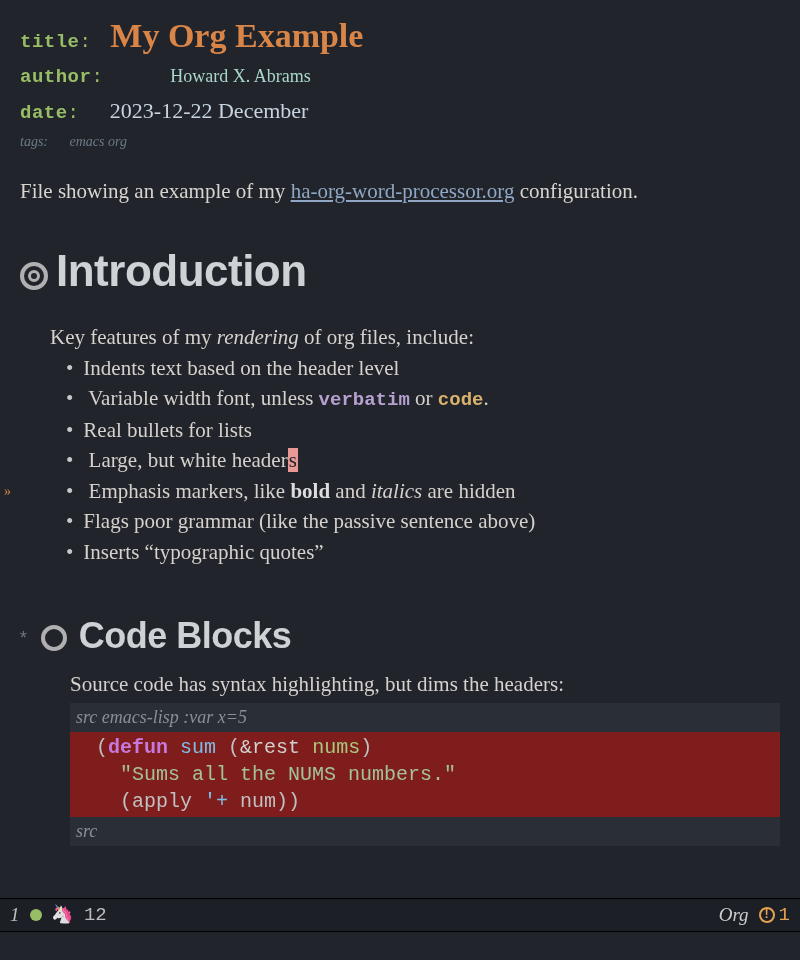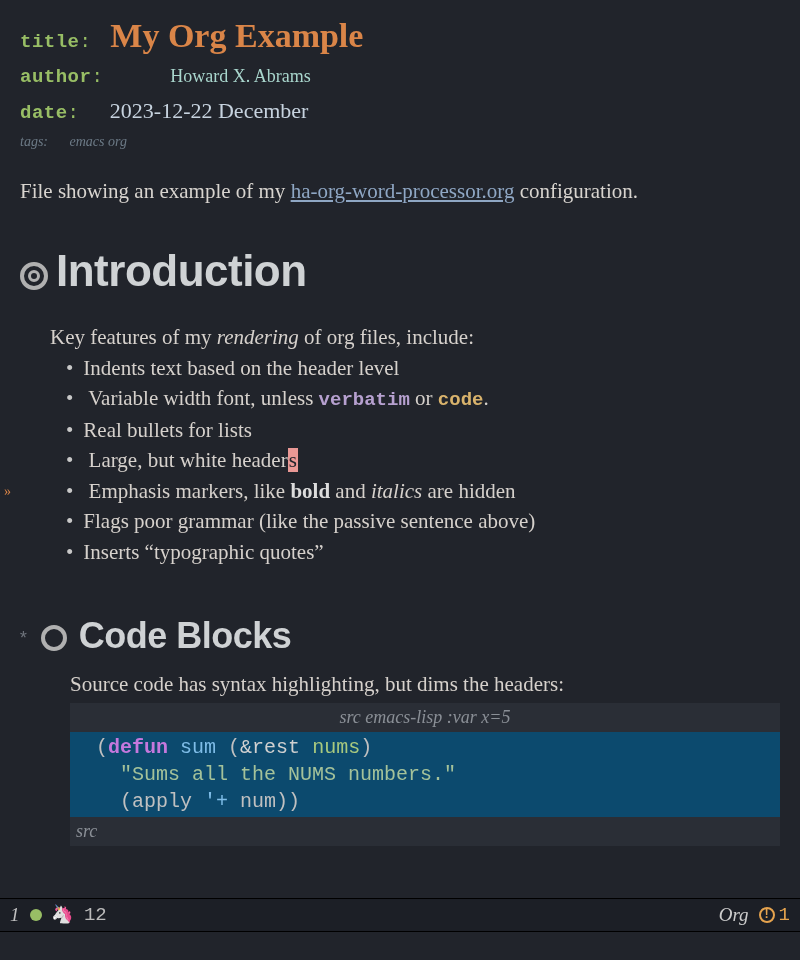--- a/index.html
+++ b/index.html
@@ -49,23 +49,23 @@
   .cursor-box { background:#e99895; color:#21242b; padding:0 1px;}
   .bold { font-weight:bold; color:#ddd;}
   .italic { font-style: italic; }
   .fringe-marker { position:absolute; left:2px; color:#da8548; font-size:14px;}
   .h2 { display:flex; align-items:baseline; gap:12px; margin-top:42px;}
   .h2-star { color:#6f747c; font-family:'Courier New',monospace; font-size:18px; position:relative; top:-4px; margin-left:-2px;}
   .ring-outline { display:inline-block; width:26px; height:26px; border:4px solid #b0b0b0; border-radius:50%; position:relative; top:3px;}
   .h2-text { color:#cfd2d4; font-family: Verdana, Geneva, sans-serif; font-weight: 900; font-size: 36px; letter-spacing:-.5px;}
   .code-body { margin-left:50px; margin-top:6px;}
   .code-body p { color:#d6d1cc; font-size:21px;}
-  .src-header { color:#8a8f96; font-family: Georgia, serif; font-style:italic; background:#2a2e36; padding:1px 6px; font-size:18px; margin-top:2px;text-align:center;}
+  .src-header { color:#8a8f96; font-family: Georgia, serif; font-style:italic; background:#2a2e36; padding:1px 6px; font-size:18px; margin-top:2px;}
   .src-header .kw { font-style:italic; }
-  .code-block { background:#0c4a6e; font-family:'Courier New',monospace; font-size:20px; padding:2px 6px 2px 26px; color:#c9cdd1; line-height:1.35;}
+  .code-block { background:#7f1d1d; font-family:'Courier New',monospace; font-size:20px; padding:2px 6px 2px 26px; color:#c9cdd1; line-height:1.35;}
   .paren { color:#c0c0c0;}
   .defun { color:#c678dd; font-weight:bold;}
   .fname { color:#7fbde8;}
   .arg { color:#a8c97f;}
   .amp { color:#d0d0d0;}
   .docstr { color:#a4c29a;}
   .quote { color:#7fbde8;}
   .src-footer { color:#8a8f96; background:#2a2e36; font-style:italic; font-family:Georgia,serif; padding:1px 6px; font-size:18px;}
   
   .modeline { position:absolute; bottom:28px; left:0; right:0; height:34px; background:#1c1f26; border-top:1px solid #000; border-bottom:1px solid #000; display:flex; align-items:center; font-family:'Courier New',monospace; font-size:19px; padding:0 10px; gap:10px;}

